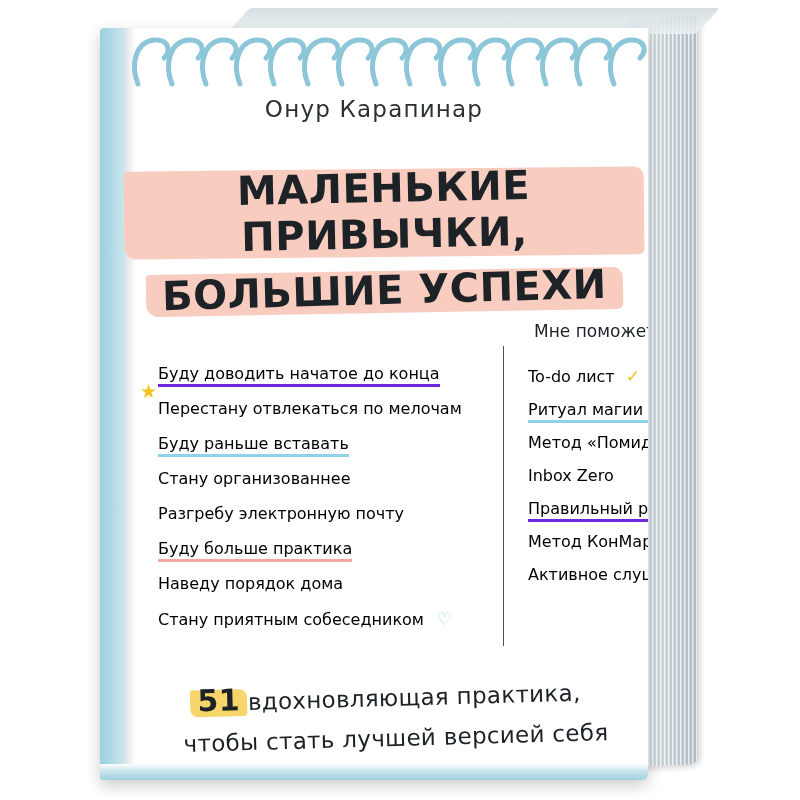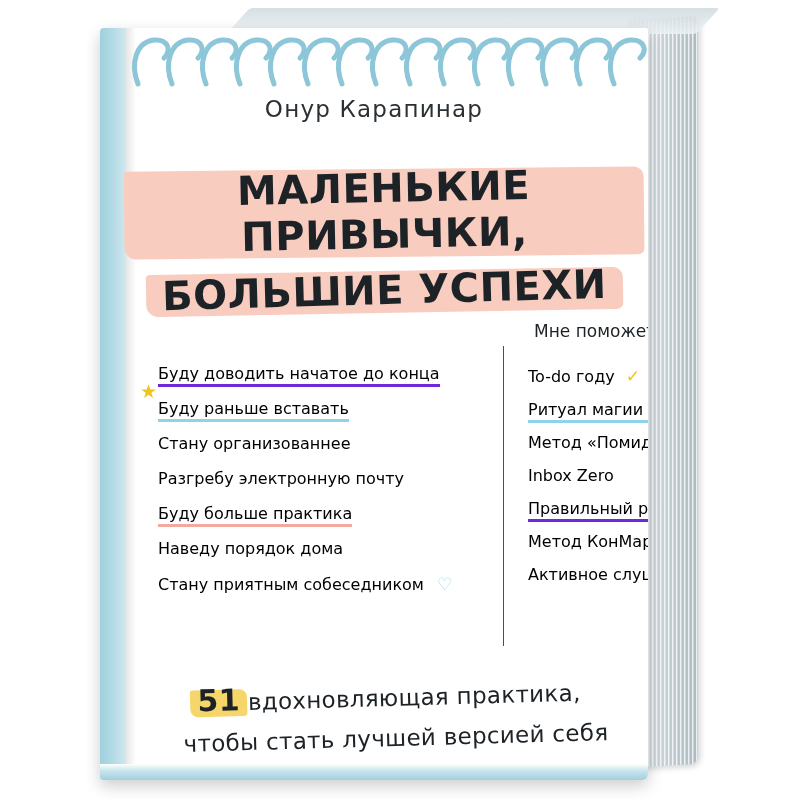--- a/index.html
+++ b/index.html
@@ -319,20 +319,23 @@
       <div class="cols">
         <div class="divider"></div>
 
         <div class="left-col">
           <span class="star">★</span>
           <div class="list">
             <div class="li-row">
               <span class="u-yellow">Буду доводить начатое до конца</span>
             </div>
             <div class="li-row">
+              <span class="u-none">Перестану отвлекаться по мелочам</span>
+            </div>
+            <div class="li-row">
               <span class="u-blue">Буду раньше вставать</span>
             </div>
             <div class="li-row">
               <span class="u-none">Стану организованнее</span>
             </div>
             <div class="li-row">
               <span class="u-none">Разгребу электронную почту</span>
             </div>
             <div class="li-row">
               <span class="u-pink">Буду больше практика</span>
@@ -347,21 +350,21 @@
           </div>
         </div>
 
         <div class="right-col">
           <div class="col-head">
             <span class="hl-blue"></span>
             <span>Мне поможет:</span>
           </div>
           <div class="list">
             <div class="li-row">
-              <span class="u-none">To-do году</span>
+              <span class="u-none">To-do лист</span>
               <span class="mark-check">✓</span>
             </div>
             <div class="li-row">
               <span class="u-blue">Ритуал магии утра</span>
             </div>
             <div class="li-row">
               <span class="u-none">Метод «Помидора»</span>
               
             </div>
             <div class="li-row">

